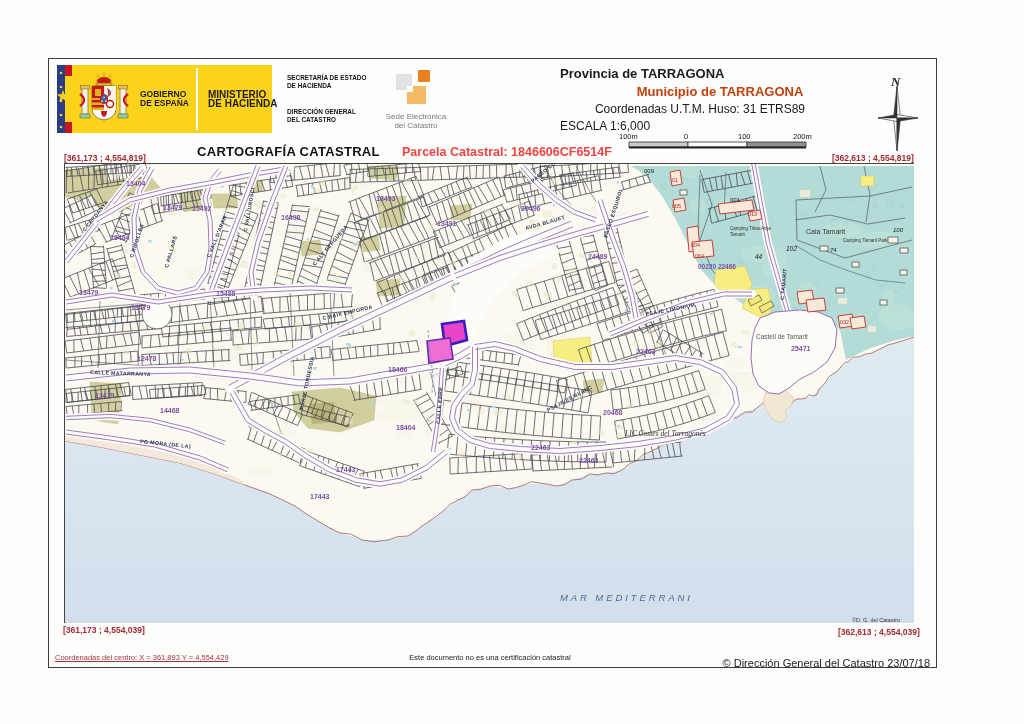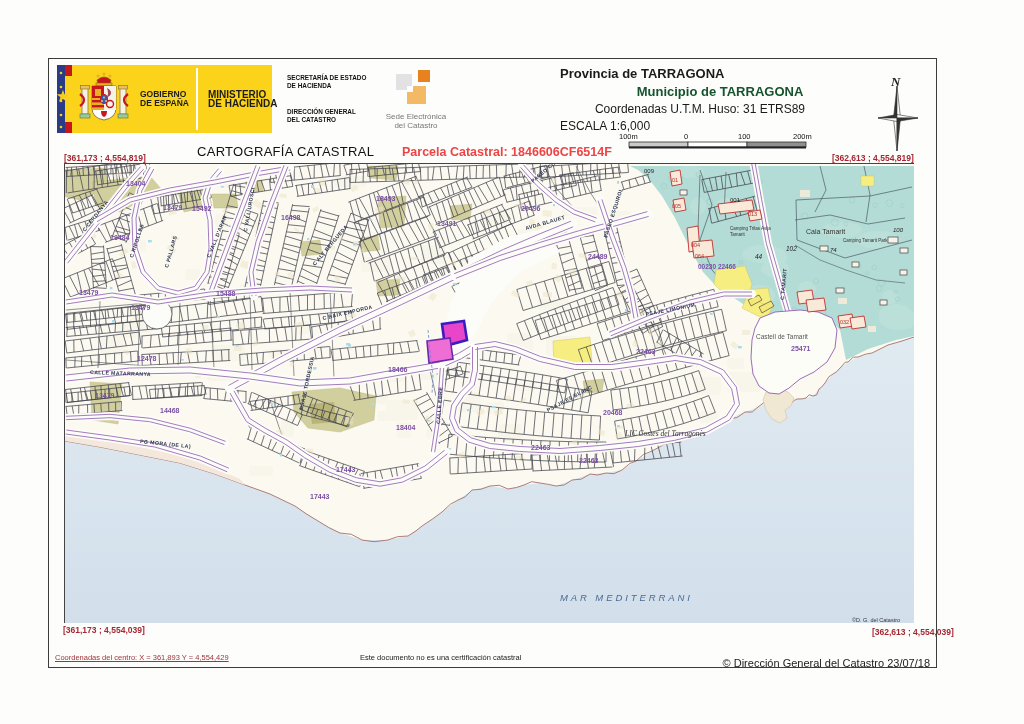--- a/index.html
+++ b/index.html
@@ -83,21 +83,21 @@
 <rect x="2" y="6" width="16" height="16" fill="#e2e2e4"></rect>
 <rect x="13" y="18" width="19" height="18" fill="#f4b964"></rect>
 <rect x="13" y="18" width="6" height="6" fill="#fff"></rect>
 <rect x="24" y="2" width="12" height="12" fill="#e8821e"></rect>
 </svg>
 
 <div class="abs" style="left:378px;top:112px;width:76px;font-size:8px;color:#777;text-align:center;line-height:9px;">Sede Electrónica<br>del Catastro</div>
 
 <div class="abs" style="left:560px;top:66px;width:320px;text-align:left;font-size:13px;font-weight:bold;color:#1a1a1a;">Provincia de TARRAGONA</div>
 
-<div class="abs" style="left:560px;top:84px;width:320px;text-align:center;font-size:13px;font-weight:bold;color:#14532d;">Municipio de TARRAGONA</div>
+<div class="abs" style="left:560px;top:84px;width:320px;text-align:center;font-size:13px;font-weight:bold;color:#c2410c;">Municipio de TARRAGONA</div>
 
 <div class="abs" style="left:540px;top:102px;width:320px;text-align:center;font-size:12px;color:#1a1a1a;">Coordenadas U.T.M. Huso: 31 ETRS89</div>
 
 <div class="abs" style="left:560px;top:119px;width:320px;text-align:left;font-size:12px;color:#1a1a1a;">ESCALA 1:6,000</div>
 
 <div class="abs" style="left:619px;top:132px;font-size:7.5px;color:#111;">100m</div>
 <div class="abs" style="left:684px;top:132px;font-size:7.5px;color:#111;">0</div>
 <div class="abs" style="left:738px;top:132px;font-size:7.5px;color:#111;">100</div>
 <div class="abs" style="left:793px;top:132px;font-size:7.5px;color:#111;">200m</div>
 
@@ -115,21 +115,21 @@
 <polygon points="25,14 28.5,46 25,46" fill="#fff"></polygon>
 <polygon points="25,79 21.5,46 25,46" fill="#fff"></polygon>
 <polygon points="25,79 28.5,46 25,46" fill="#333"></polygon>
 <polygon points="6,46 25,42.5 25,46" fill="#333"></polygon>
 <polygon points="6,46 25,49.5 25,46" fill="#fff"></polygon>
 <polygon points="46,46 25,42.5 25,46" fill="#fff"></polygon>
 <polygon points="46,46 25,49.5 25,46" fill="#333"></polygon>
 </g>
 </svg>
 
-<div class="abs" style="left:197px;top:144px;font-size:13px;font-weight:normal;color:#111;letter-spacing:0.3px;">CARTOGRAFÍA CATASTRAL</div>
+<div class="abs" style="left:197px;top:144px;font-size:13px;font-weight:bold;color:#111;letter-spacing:0.3px;">CARTOGRAFÍA CATASTRAL</div>
 
 <div class="abs" style="left:402px;top:145px;font-size:12.5px;font-weight:bold;color:#ef4444;">Parcela Catastral: 1846606CF6514F</div>
 
 <div class="abs red" style="left:64px;top:153px;font-size:8.5px;font-weight:bold;">[361,173 ; 4,554,819]</div>
 
 <div class="abs red" style="left:832px;top:153px;font-size:8.5px;font-weight:bold;">[362,613 ; 4,554,819]</div>
 
 <div class="abs" style="left:64px;top:163px;width:850px;height:460px;border:1px solid #444;box-sizing:border-box;"></div>
 
 <svg class="abs" style="left:65px;top:164px;" width="849" height="459" viewBox="0 0 849 459">
@@ -729,20 +729,20 @@
         <text x="665" y="72" font-size="4.5" fill="#333">Tamarit</text>
         <text x="691" y="175" font-size="6.5" fill="#555">Castell de Tamarit</text>
       </g>
       <text x="560" y="272" font-family="Liberation Serif, serif" font-style="italic" font-size="7.5" fill="#333">LIC Costes del Tarragonès</text>
       <text x="495" y="437" font-family="Liberation Sans, sans-serif" font-style="italic" font-size="9.5" fill="#4a6a92" letter-spacing="2.9">MAR MEDITERRANI</text>
       <text x="787" y="458" font-family="Liberation Sans, sans-serif" font-size="5.5" fill="#334">©D. G. del Catastro</text>
 </svg>
 
 <div class="abs red" style="left:63px;top:625px;font-size:8.5px;font-weight:bold;">[361,173 ; 4,554,039]</div>
 
-<div class="abs red" style="left:872px;top:627px;font-size:8.5px;font-weight:bold;">[362,613 ; 4,554,039]</div>
+<div class="abs red" style="left:838px;top:627px;font-size:8.5px;font-weight:bold;">[362,613 ; 4,554,039]</div>
 
 <div class="abs" style="left:55px;top:653px;font-size:7.5px;color:#a0353a;text-decoration:underline;">Coordenadas del centro: X = 361,893 Y = 4,554,429</div>
 
-<div class="abs" style="left:360px;top:653px;width:260px;font-size:7.5px;color:#222;">Este documento no es una certificación catastral</div>
+<div class="abs" style="left:360px;top:653px;width:260px;text-align:center;font-size:7.5px;color:#222;">Este documento no es una certificación catastral</div>
 
 <div class="abs" style="left:700px;top:657px;width:230px;text-align:right;font-size:11px;color:#222;">© Dirección General del Catastro 23/07/18</div>
 </div>
 
 </body></html>

